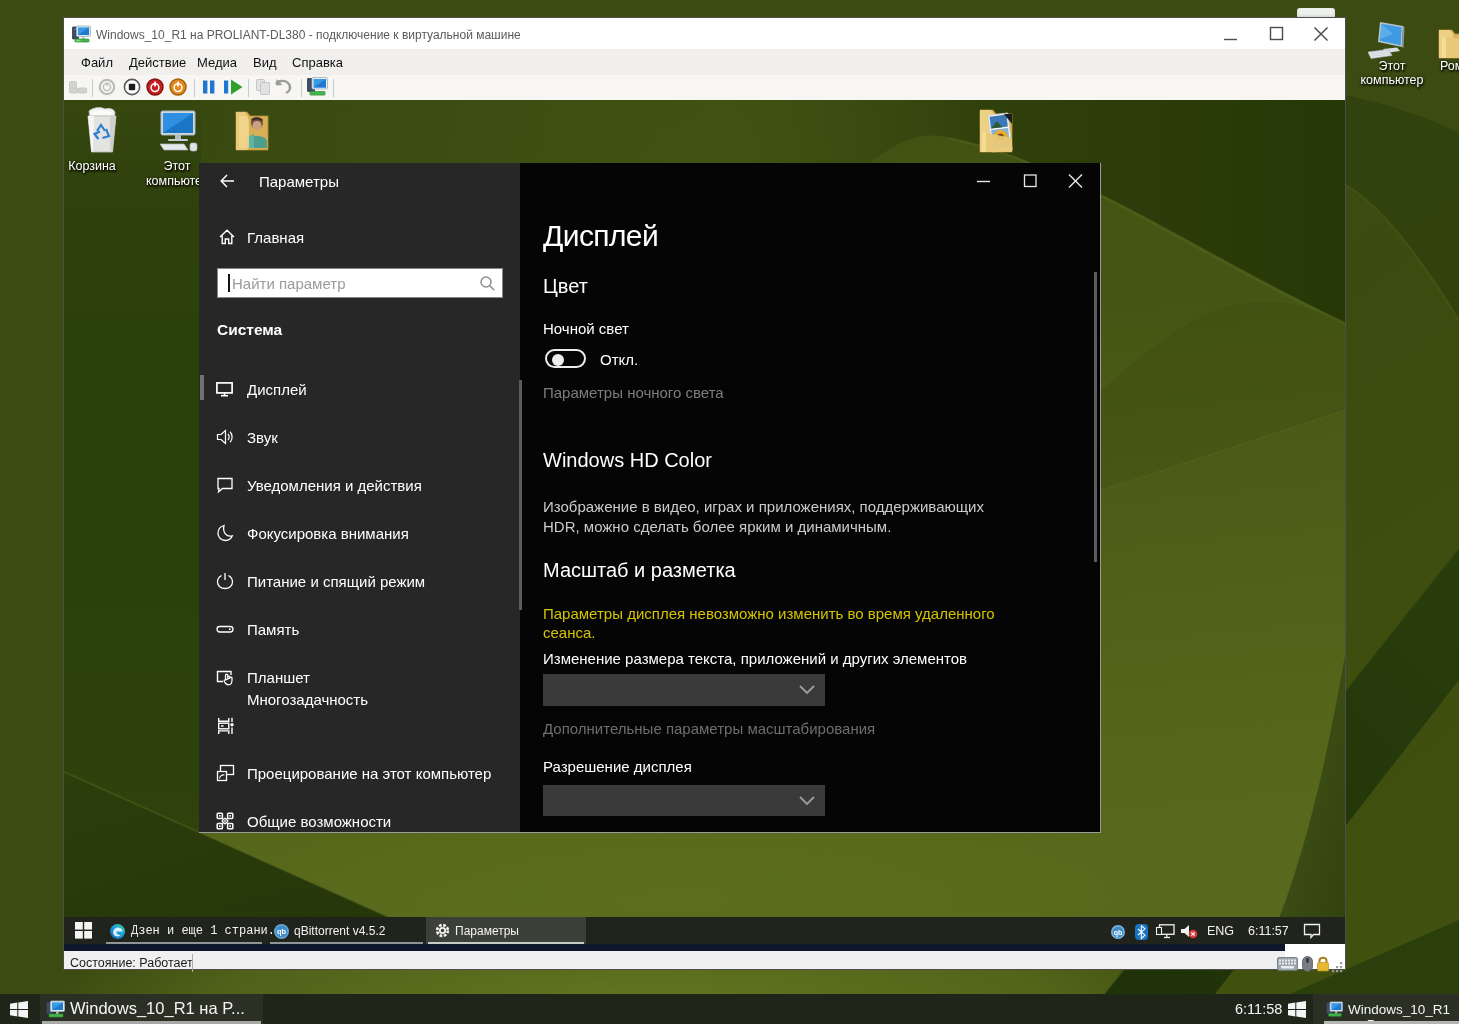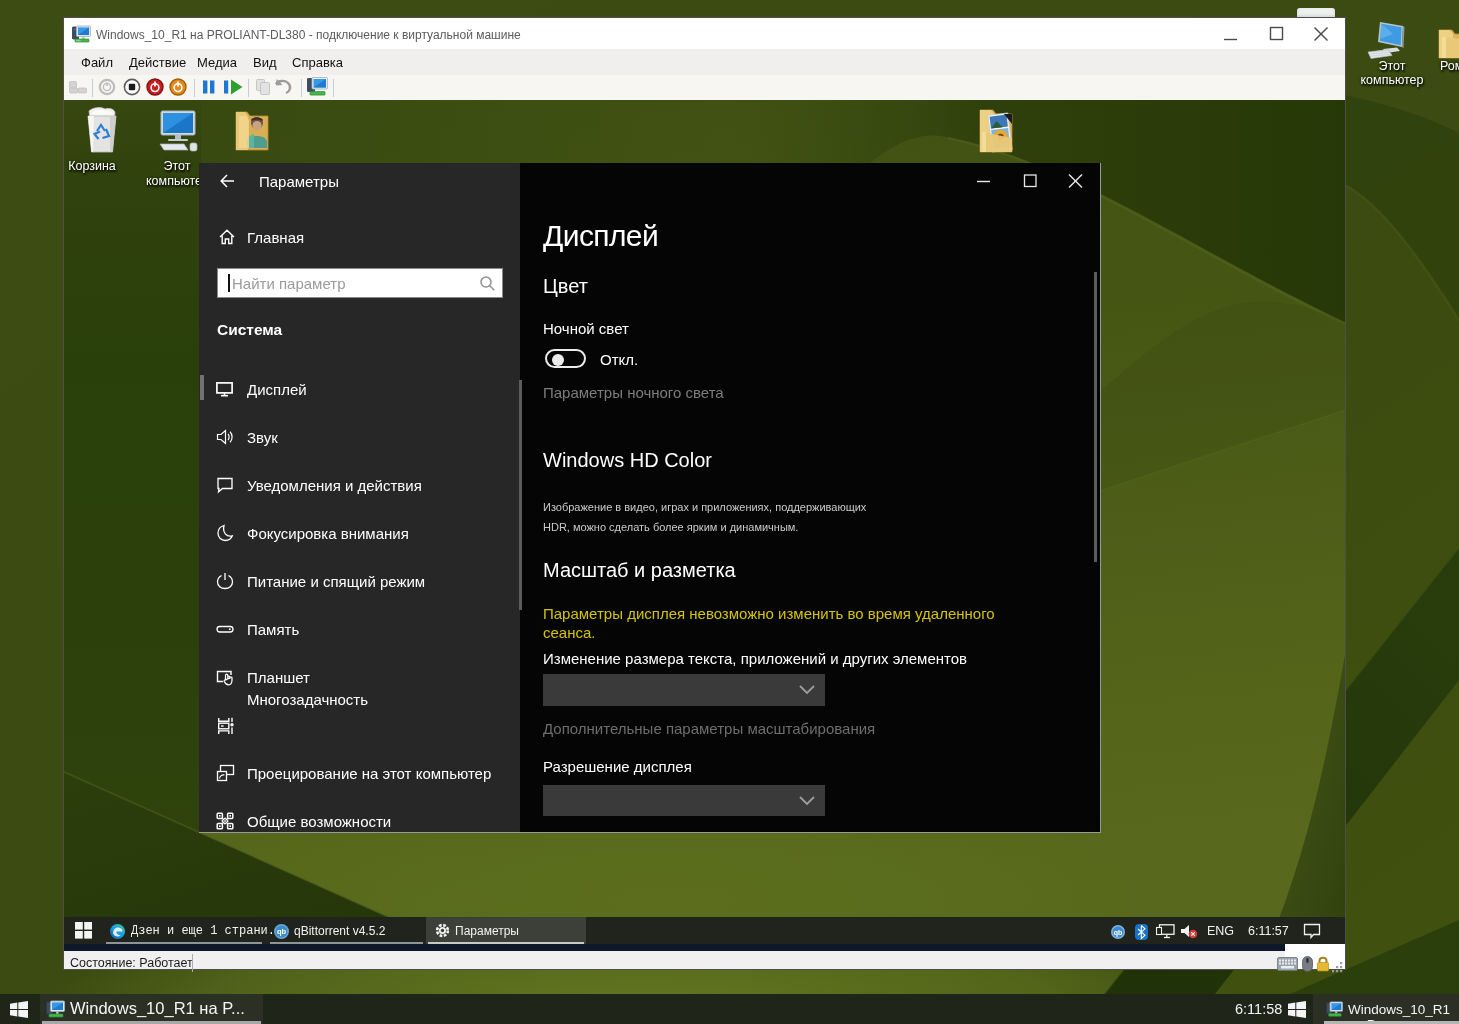--- a/index.html
+++ b/index.html
@@ -354,21 +354,21 @@
 
 <div class="abs" id="sc" style="left:520px; top:163px; width:580px; height:669px; overflow:hidden; color:#fff;">
   <div class="abs" style="left:23px; top:56px; font-size:30px; font-weight:400; letter-spacing:-0.6px;">Дисплей</div>
   <div class="abs" style="left:23px; top:112px; font-size:20px;">Цвет</div>
   <div class="abs" style="left:23px; top:157px; font-size:15px;">Ночной свет</div>
   <div class="abs" style="left:25px; top:186px; width:41px; height:19px; border:2px solid #ececec; border-radius:10px;"></div>
   <div class="abs" style="left:31.5px; top:190.5px; width:12px; height:12px; border-radius:50%; background:#ececec;"></div>
   <div class="abs" style="left:80px; top:188px; font-size:15px;">Откл.</div>
   <div class="abs" style="left:23px; top:221px; font-size:15px; color:#7d7d7d;">Параметры ночного света</div>
   <div class="abs" style="left:23px; top:286px; font-size:20px;">Windows HD Color</div>
-  <div class="abs" style="left:23px; top:334px; width:470px; font-size:11px; line-height:20px; color:#cbcbcb;">Изображение в видео, играх и приложениях, поддерживающих<br>HDR, можно сделать более ярким и динамичным.</div>
+  <div class="abs" style="left:23px; top:334px; width:470px; font-size:15px; line-height:20px; color:#cbcbcb;">Изображение в видео, играх и приложениях, поддерживающих<br>HDR, можно сделать более ярким и динамичным.</div>
   <div class="abs" style="left:23px; top:396px; font-size:20px;">Масштаб и разметка</div>
   <div class="abs" style="left:23px; top:442px; width:470px; font-size:15px; line-height:18.5px; color:#d5c400;">Параметры дисплея невозможно изменить во время удаленного<br>сеанса.</div>
   <div class="abs" style="left:23px; top:487px; font-size:15px;">Изменение размера текста, приложений и других элементов</div>
   <div class="abs" style="left:23px; top:511px; width:282px; height:32px; background:#3a3a3a;">
     <svg class="abs" style="left:255px; top:10px;" width="18" height="12" viewBox="0 0 18 12">
         <path d="M2 2 L9 9 L16 2" fill="none" stroke="#9d9d9d" stroke-width="1.8"></path>
       </svg>
   </div>
   <div class="abs" style="left:23px; top:557px; font-size:15px; color:#6e6e6e;">Дополнительные параметры масштабирования</div>
   <div class="abs" style="left:23px; top:595px; font-size:15px;">Разрешение дисплея</div>

